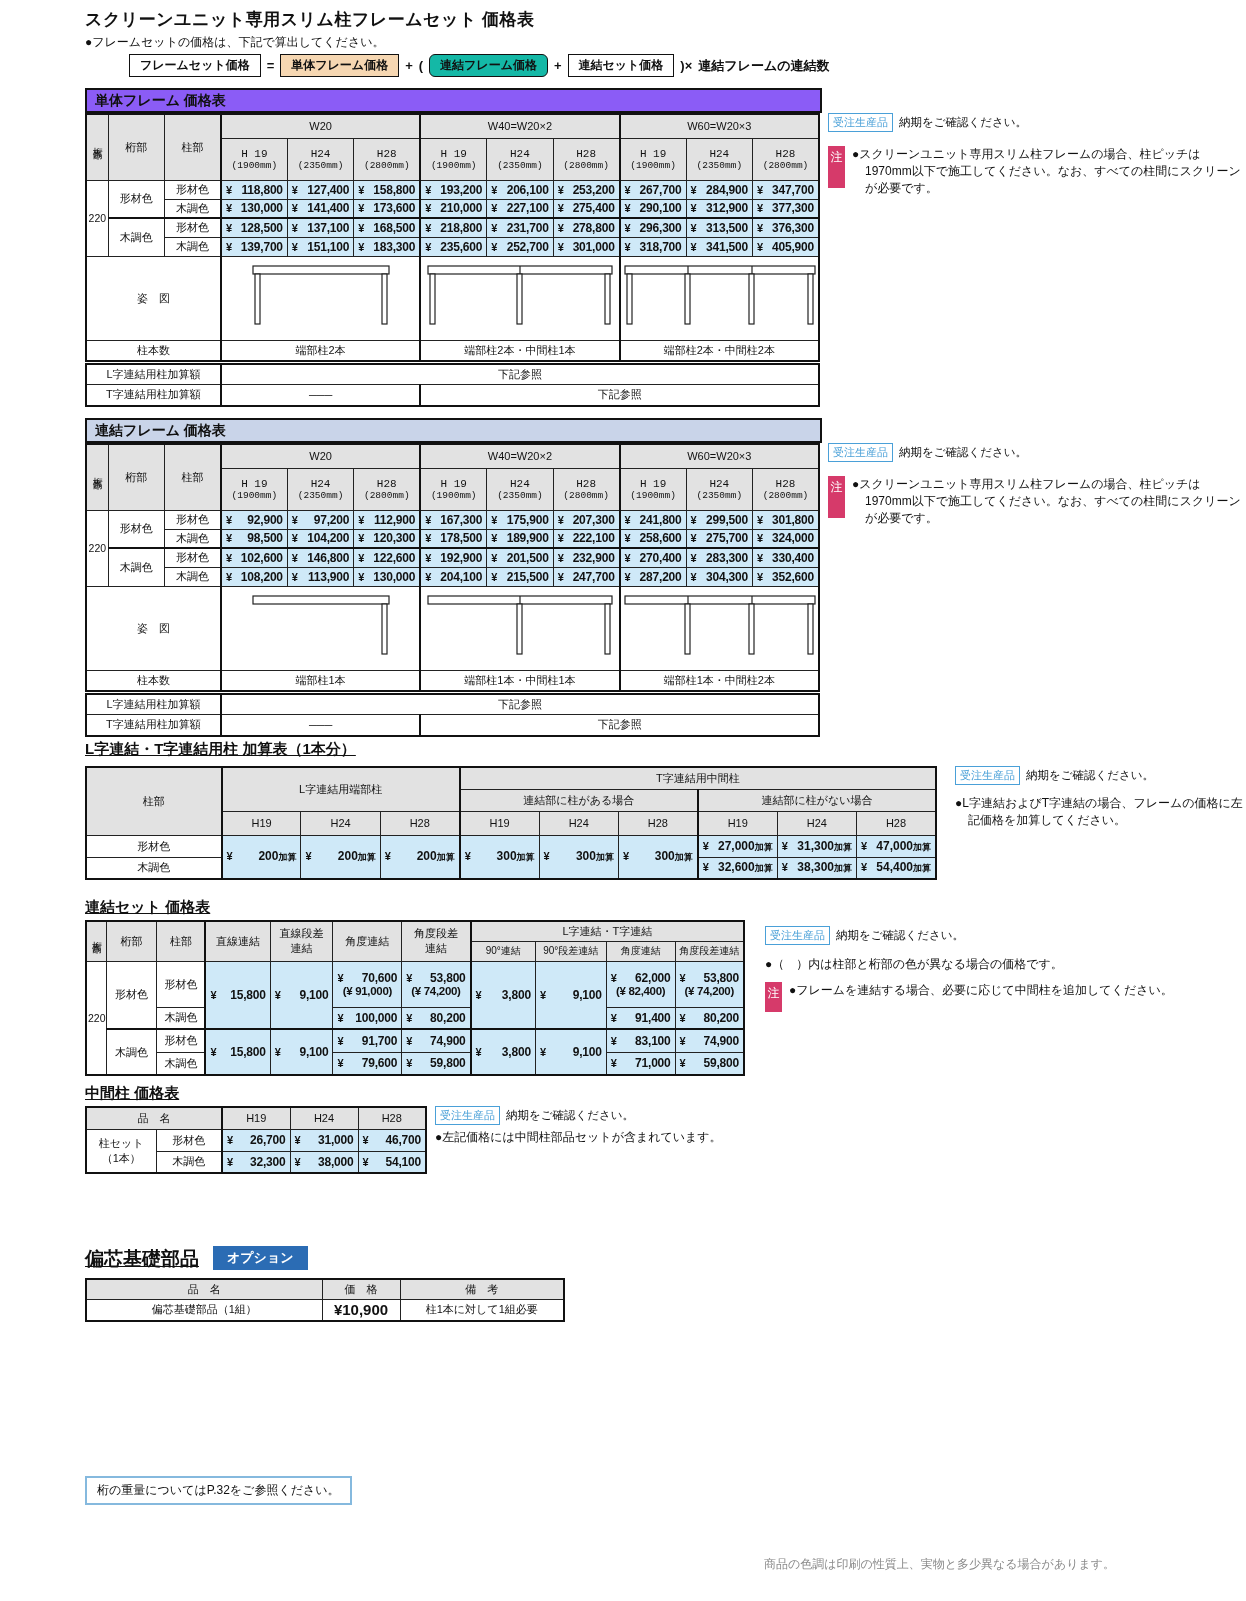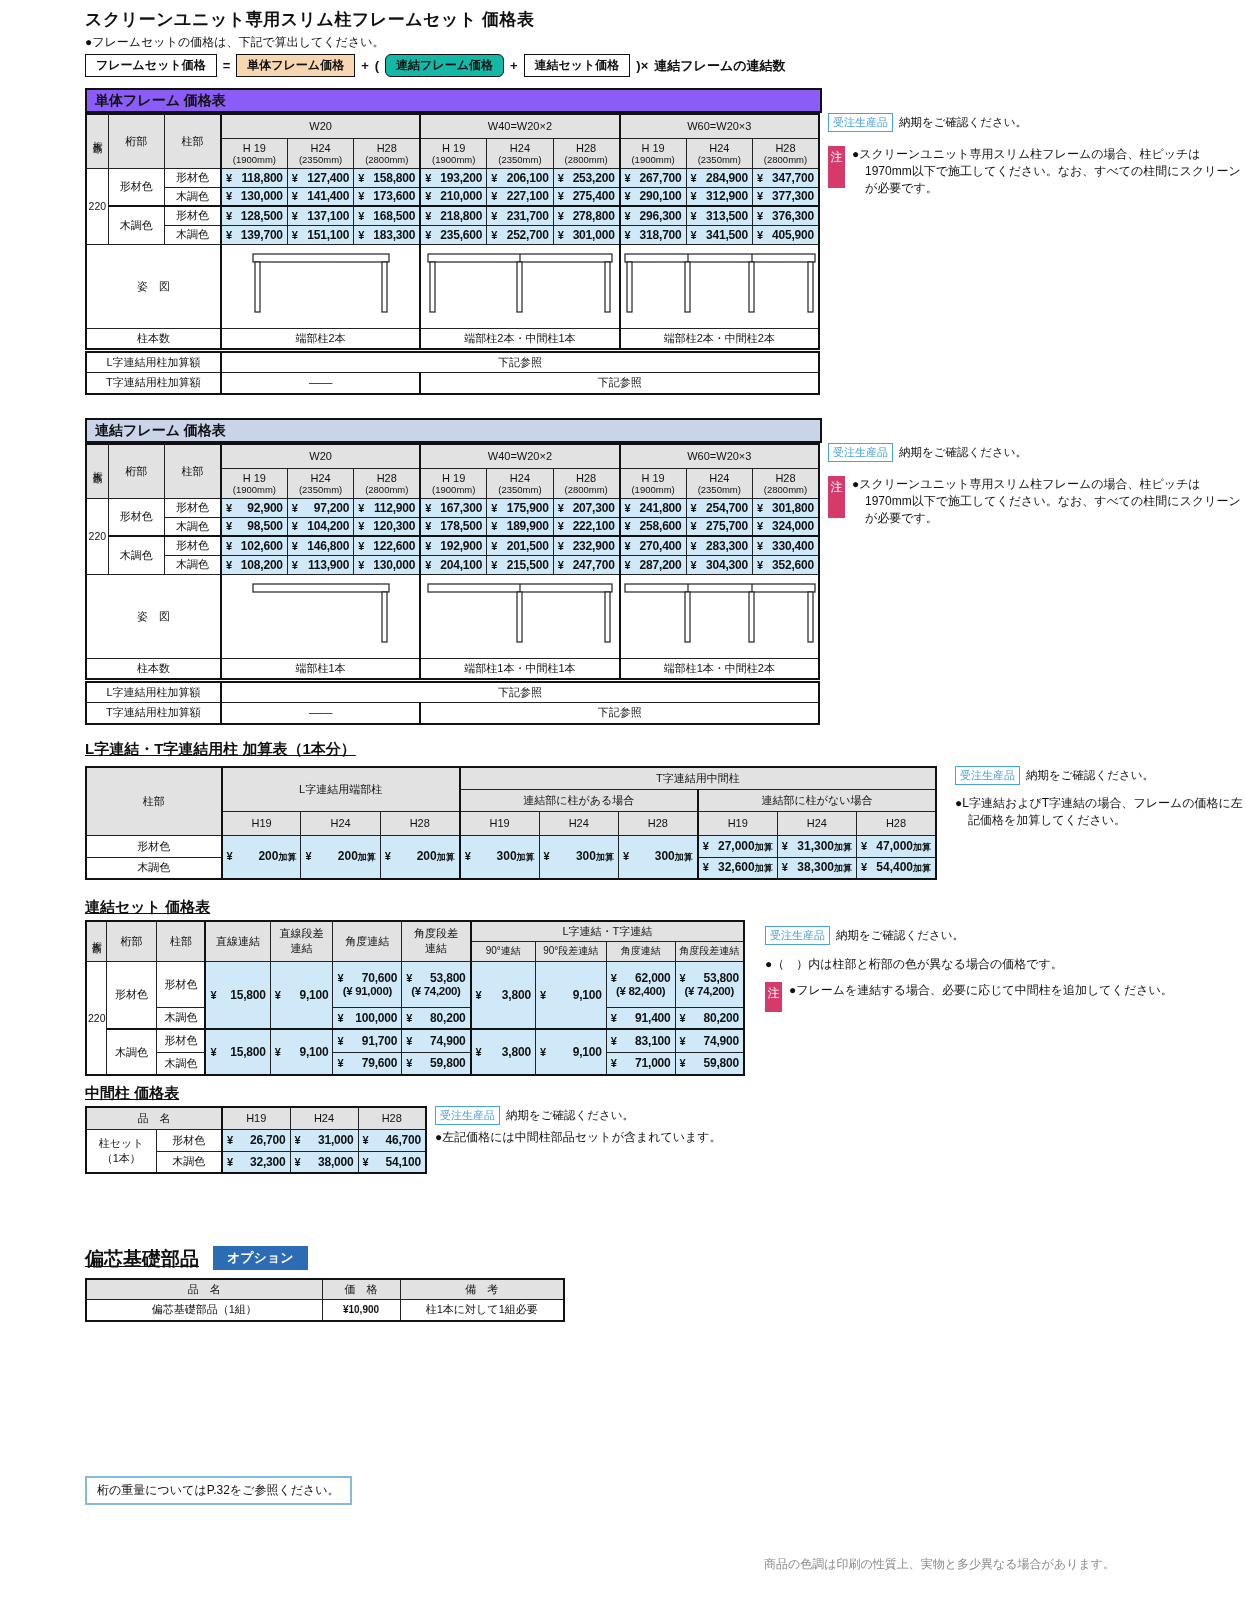--- a/index.html
+++ b/index.html
@@ -4,21 +4,21 @@
 <style>
   html,body{margin:0;padding:0;background:#fff;}
   body{font-family:"Liberation Sans","DejaVu Sans",sans-serif;color:#111;}
   #page{position:relative;width:1246px;height:1601px;background:#fff;overflow:hidden;}
 
   .abs{position:absolute;}
   .page-title{font-size:17px;font-weight:700;letter-spacing:.5px;}
   .intro{font-size:12px;}
 
   
-  .formula{display:flex;align-items:center;gap:6px;font-size:12px;}
+  .formula{display:flex;align-items:center;gap:6px;font-size:12px;margin-left:44px;}
   .fbox{border:1.5px solid #111;background:#fff;padding:3px 10px;font-weight:600;line-height:15px;}
   .fbox.peach{background:#f6d7b2;}
   .fbox.blue{background:#14b8a6;border-radius:6px;}
   .fop{font-weight:600;font-size:13px;}
 
   
   .sec-bar{border:2px solid #111;height:21px;line-height:21px;font-size:14px;font-weight:700;padding-left:8px;}
   .sec-bar.peach{background:#8b5cf6;}
   .sec-bar.blue{background:#c9d4e9;}
   .sec-title{font-size:15px;font-weight:700;text-decoration:underline;}
@@ -37,23 +37,23 @@
   .mm{font-size:9.5px;font-weight:400;}
   .pc{display:flex;justify-content:space-between;align-items:baseline;padding:0 3px;}
   .yen{font-weight:700;font-size:11px;}
   .pv{font-weight:700;font-size:12px;letter-spacing:-0.2px;}
   .alt{font-weight:700;font-size:11.5px;text-align:center;letter-spacing:-0.3px;}
   .grp{font-weight:700;font-size:12px;}
   .sfx{font-size:9px;font-weight:700;}
   .pre{white-space:pre-line;}
   .sm{font-size:10px;}
   .num{font-size:10.5px;}
-  .b{font-weight:700;font-size:10px;}
+  .b{font-weight:700;font-size:15px;}
   tr.h19r{height:19px;} tr.h20r{height:20px;} tr.h22r{height:22px;}
-  tr.h23r{height:23px;} tr.h24r{height:24px;} tr.h30r{height:30px;}
+  tr.h23r{height:23px;} tr.h24r{height:24px;} tr.h30r{height:42px;font-family:Liberation Mono, monospace;}
   tr.h46r{height:46px;} tr.figr{height:84px;}
   .figcell{background:#fff;vertical-align:middle;}
   .fig{display:block;margin:0 auto;}
   .fig rect,.fig line{stroke:#222;fill:#fff;stroke-width:1.2px;}
 
   
   .order-line{display:flex;align-items:center;gap:6px;font-size:11.5px;}
   .order-badge{color:#4aa0d8;border:1px solid #4aa0d8;padding:1px 4px;font-size:11px;background:#fff;}
   .warn-line{display:flex;align-items:flex-start;margin-top:14px;}
   .warn-badge{flex:0 0 17px;width:17px;height:42px;background:#d63a6a;color:#fff;font-size:12px;text-align:center;padding-top:3px;box-sizing:border-box;}
@@ -530,21 +530,21 @@
           </td>
       <td class="p bl2">
             <div class="pc">
               <span class="yen">¥</span>
               <span class="pv">241,800</span>
             </div>
           </td>
       <td class="p">
             <div class="pc">
               <span class="yen">¥</span>
-              <span class="pv">254,700</span>
+              <span class="pv">299,500</span>
             </div>
           </td>
       <td class="p">
             <div class="pc">
               <span class="yen">¥</span>
               <span class="pv">301,800</span>
             </div>
           </td>
     </tr>
     <tr class="h19r">

